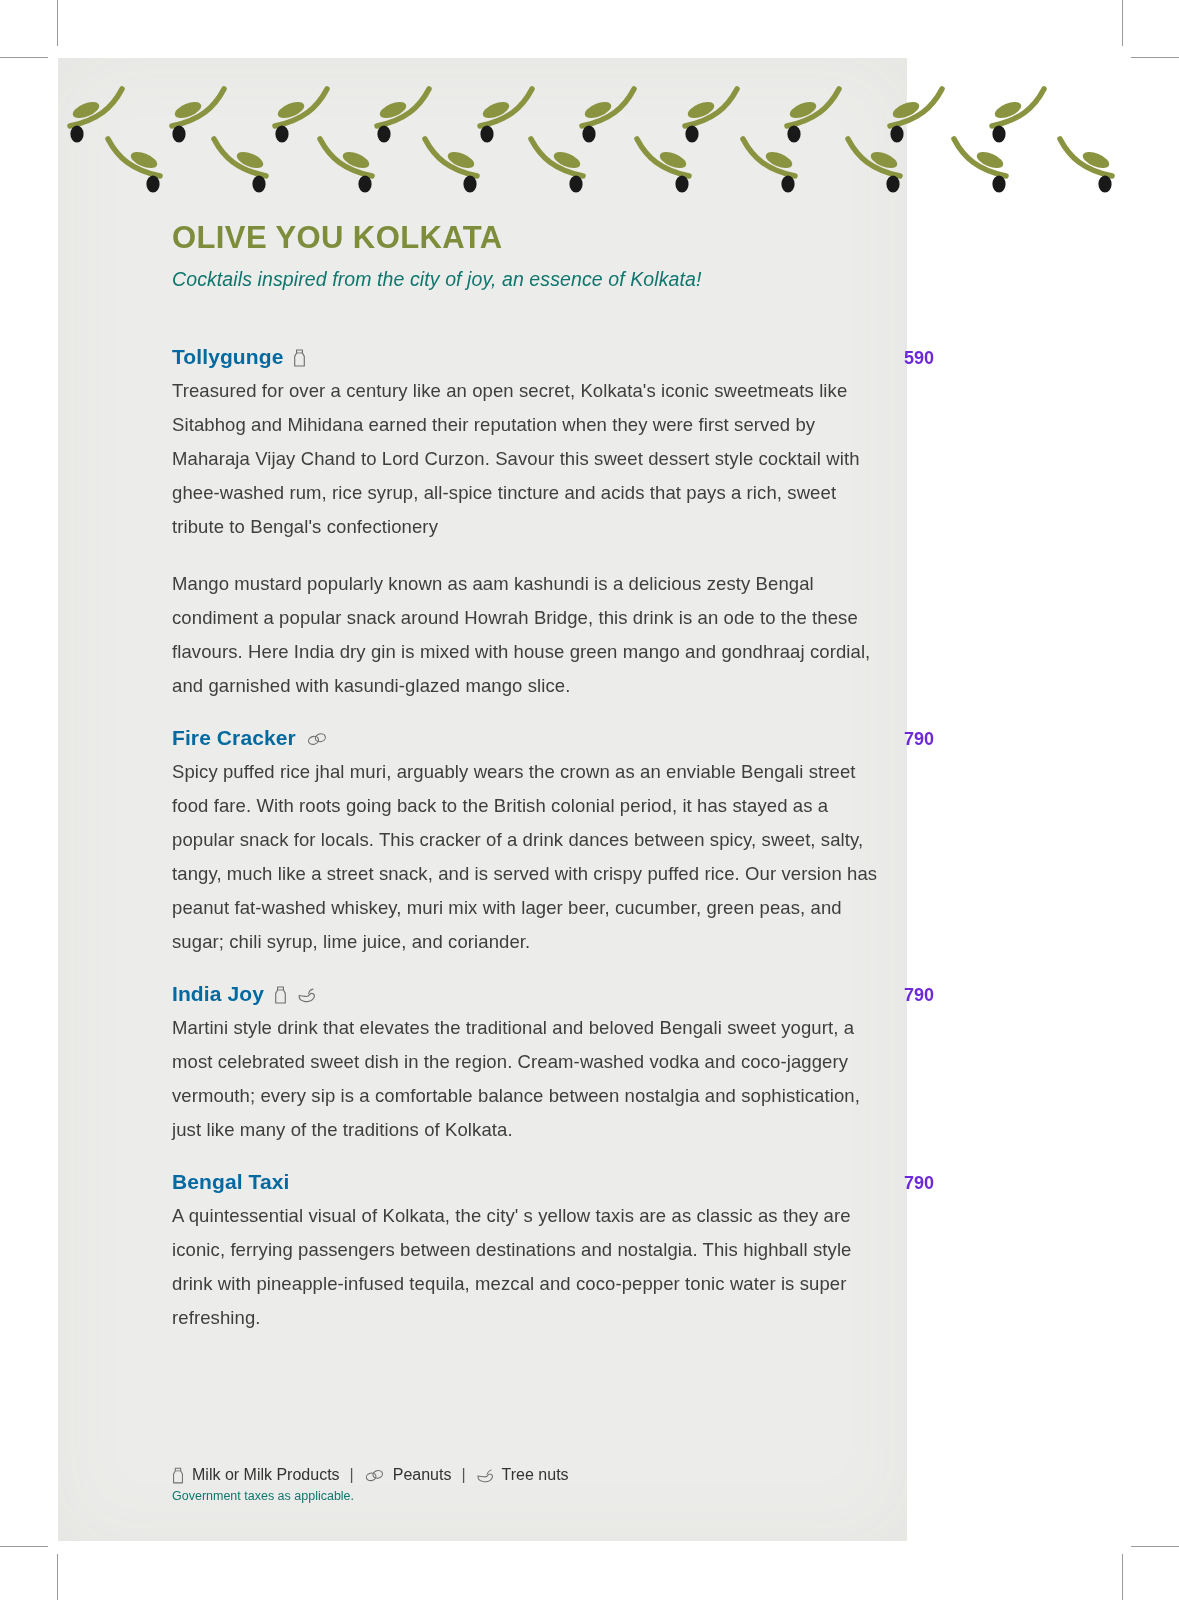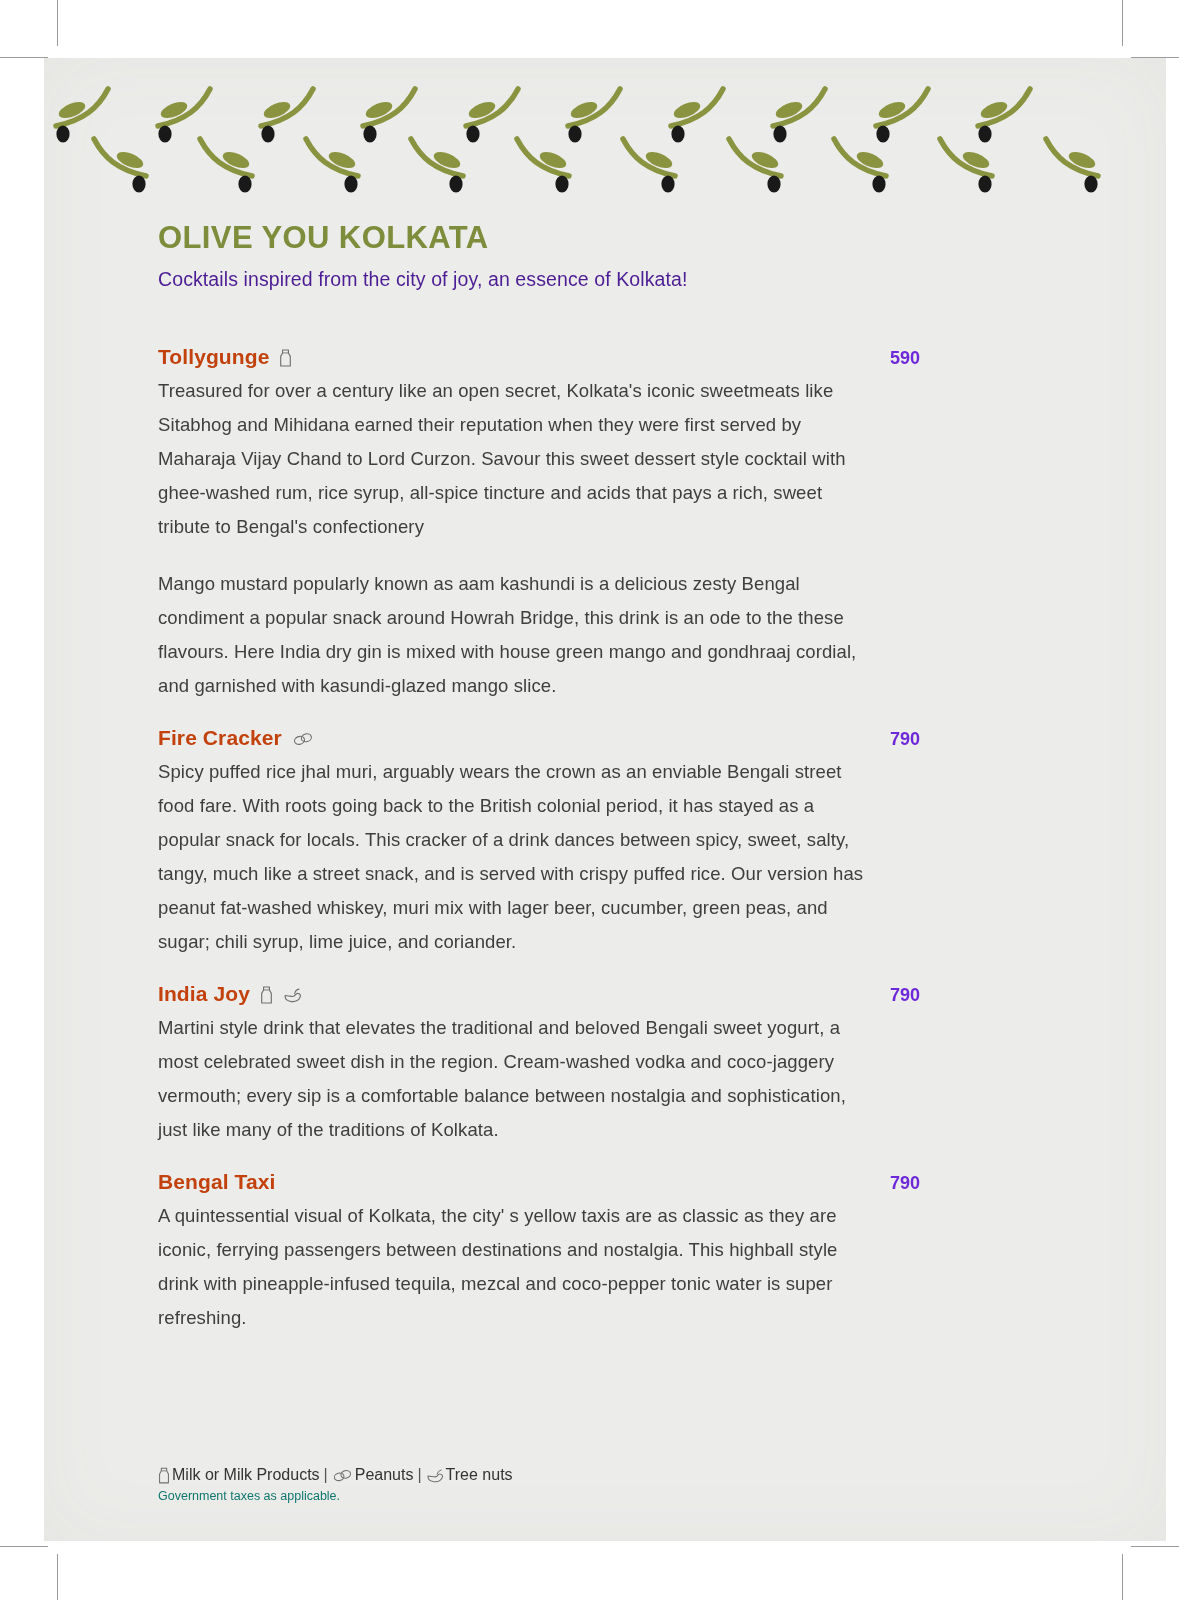--- a/index.html
+++ b/index.html
@@ -21,22 +21,22 @@
   .crop.tr-h { right: 0; top: 57px; }
   .crop.tr-v { left: 1122px; top: 0; }
   .crop.bl-h { left: 0; top: 1546px; }
   .crop.bl-v { left: 57px; top: 1554px; }
   .crop.br-h { right: 0; top: 1546px; }
   .crop.br-v { left: 1122px; top: 1554px; }
 
   
   .paper {
     position: absolute;
-    left: 44px; top: 58px;
-    width: 1122px; height: 1483px;
+    left: 58px; top: 58px;
+    width: 849px; height: 1483px;
     background: #ecedea;
     box-shadow: inset 0 0 80px rgba(110,120,90,0.05);
   }
 
   
   .deco { position: absolute; left: 0; top: 26px; width: 100%; }
   .deco-row { display: flex; justify-content: space-between; }
   .deco-row.row1 { margin-left: 4px; width: 986px; }
   .deco-row.row2 { margin-left: 46px; width: 1016px; margin-top: -10px; }
   .sprig { width: 64px; height: 60px; }
@@ -51,36 +51,37 @@
   h1.page-title {
     margin: 0 0 12px 0;
     font-size: 31px;
     font-weight: 800;
     letter-spacing: 0.4px;
     color: #7d8d3c;
   }
   p.page-subtitle {
     margin: 0 0 54px 0;
     font-size: 19.5px;
-    color: #4c1d95;
+    font-style: italic;
+    color: #0f766e;
     letter-spacing: 0.1px;
   }
   .item { margin-bottom: 23px; }
   .item-head {
     display: flex;
     align-items: baseline;
     justify-content: space-between;
     margin-bottom: 5px;
   }
   .item-title-wrap { display: flex; align-items: center; gap: 10px; }
   h2.item-name {
     margin: 0;
     font-size: 21px;
     font-weight: 700;
-    color: #c2410c;
+    color: #0369a1;
     letter-spacing: 0.1px;
   }
   .allergen-icon { display: inline-flex; color: #6f6f6f; margin-top: 2px; }
   .item-price {
     font-size: 18px;
     font-weight: 700;
     color: #6d28d9;
   }
   p.item-desc {
     margin: 0;
@@ -93,21 +94,21 @@
 
   
   .footer {
     position: absolute;
     left: 114px;
     bottom: 38px;
   }
   .legend {
     display: flex;
     align-items: center;
-    gap: 2px;
+    gap: 8px;
     font-size: 16px;
     color: #333333;
   }
   .legend .allergen-icon { margin-top: 0; }
   .legend-sep { color: #555; padding: 0 2px; }
   p.taxes-note {
     margin: 5px 0 0 0;
     font-size: 12.5px;
     color: #0f766e;
   }

